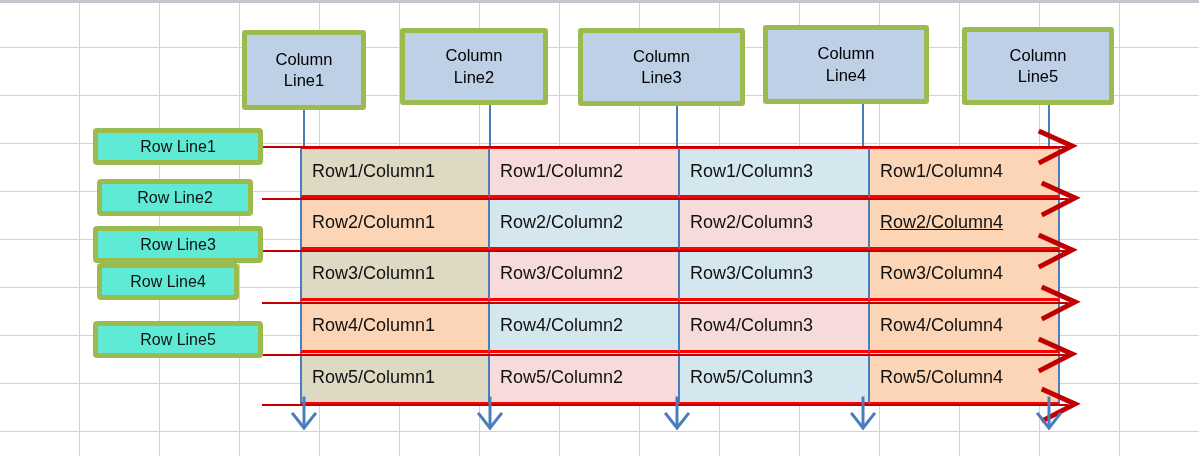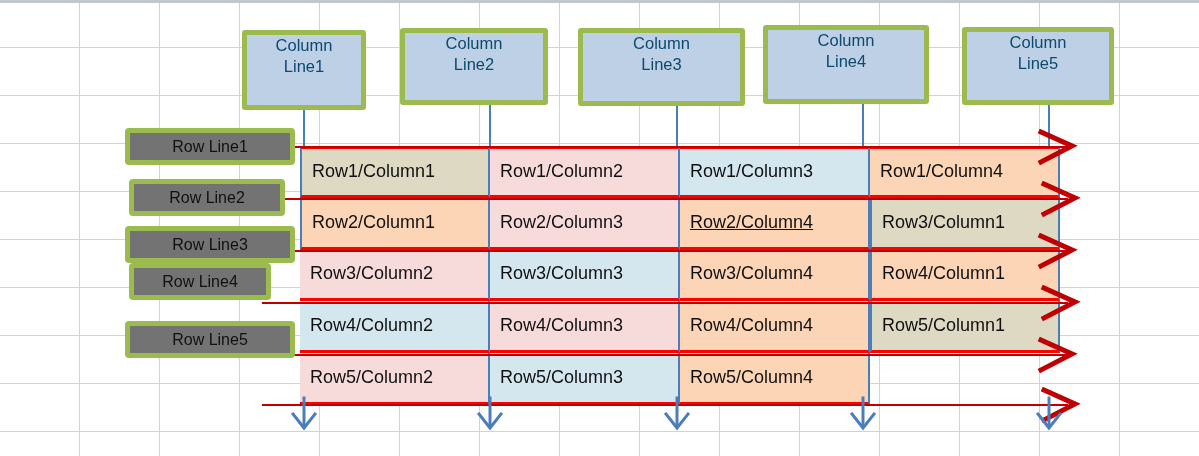--- a/index.html
+++ b/index.html
@@ -51,42 +51,41 @@
   }
 
   
   .col-box {
     position: absolute;
     box-sizing: border-box;
     background: #bdd0e5;
     border: 5px solid #9cbb4f;
     border-radius: 3px;
     display: flex;
-    align-items: flex-start;
+    align-items: center;
     justify-content: center;
     text-align: center;
     line-height: 1.28;
     font-size: 16.5px;
-    color: #0c4a6e;
+    color: #000000;
     white-space: pre-line;
   }
 
   
   .row-box {
     position: absolute;
     box-sizing: border-box;
-    background: #737373;
+    background: #5eead4;
     border: 5px solid #9cbb4f;
     border-radius: 4px;
     display: flex;
     align-items: center;
     justify-content: center;
     font-size: 16px;
     color: #111111;
-    margin-left: 32px;
   }
 
   
   .vline {
     position: absolute;
     width: 2px;
     background: #4a7ebb;
   }
   .hline {
     position: absolute;
@@ -138,20 +137,21 @@
   <div class="vline" style="left:676px; top:106px; height:40px;"></div>
   <div class="vline" style="left:862px; top:104px; height:42px;"></div>
   <div class="vline" style="left:1048px; top:105px; height:41px;"></div>
 
   <div id="tbl">
       <div class="cell c0 r0" style="background: rgb(221, 217, 195);">Row1/Column1</div>
       <div class="cell r0" style="background: rgb(247, 219, 219);">Row1/Column2</div>
       <div class="cell r0" style="background: rgb(212, 231, 239);">Row1/Column3</div>
       <div class="cell r0" style="background: rgb(251, 213, 181);">Row1/Column4</div>
       <div class="cell c0" style="background: rgb(251, 213, 181);">Row2/Column1</div>
+      <div class="cell" style="background: rgb(212, 231, 239);">Row2/Column2</div>
       <div class="cell" style="background: rgb(247, 219, 219);">Row2/Column3</div>
       <div class="cell" style="background: rgb(251, 213, 181); text-decoration: underline;">Row2/Column4</div>
       <div class="cell c0" style="background: rgb(221, 217, 195);">Row3/Column1</div>
       <div class="cell" style="background: rgb(247, 219, 219);">Row3/Column2</div>
       <div class="cell" style="background: rgb(212, 231, 239);">Row3/Column3</div>
       <div class="cell" style="background: rgb(251, 213, 181);">Row3/Column4</div>
       <div class="cell c0" style="background: rgb(251, 213, 181);">Row4/Column1</div>
       <div class="cell" style="background: rgb(212, 231, 239);">Row4/Column2</div>
       <div class="cell" style="background: rgb(247, 219, 219);">Row4/Column3</div>
       <div class="cell" style="background: rgb(251, 213, 181);">Row4/Column4</div>

